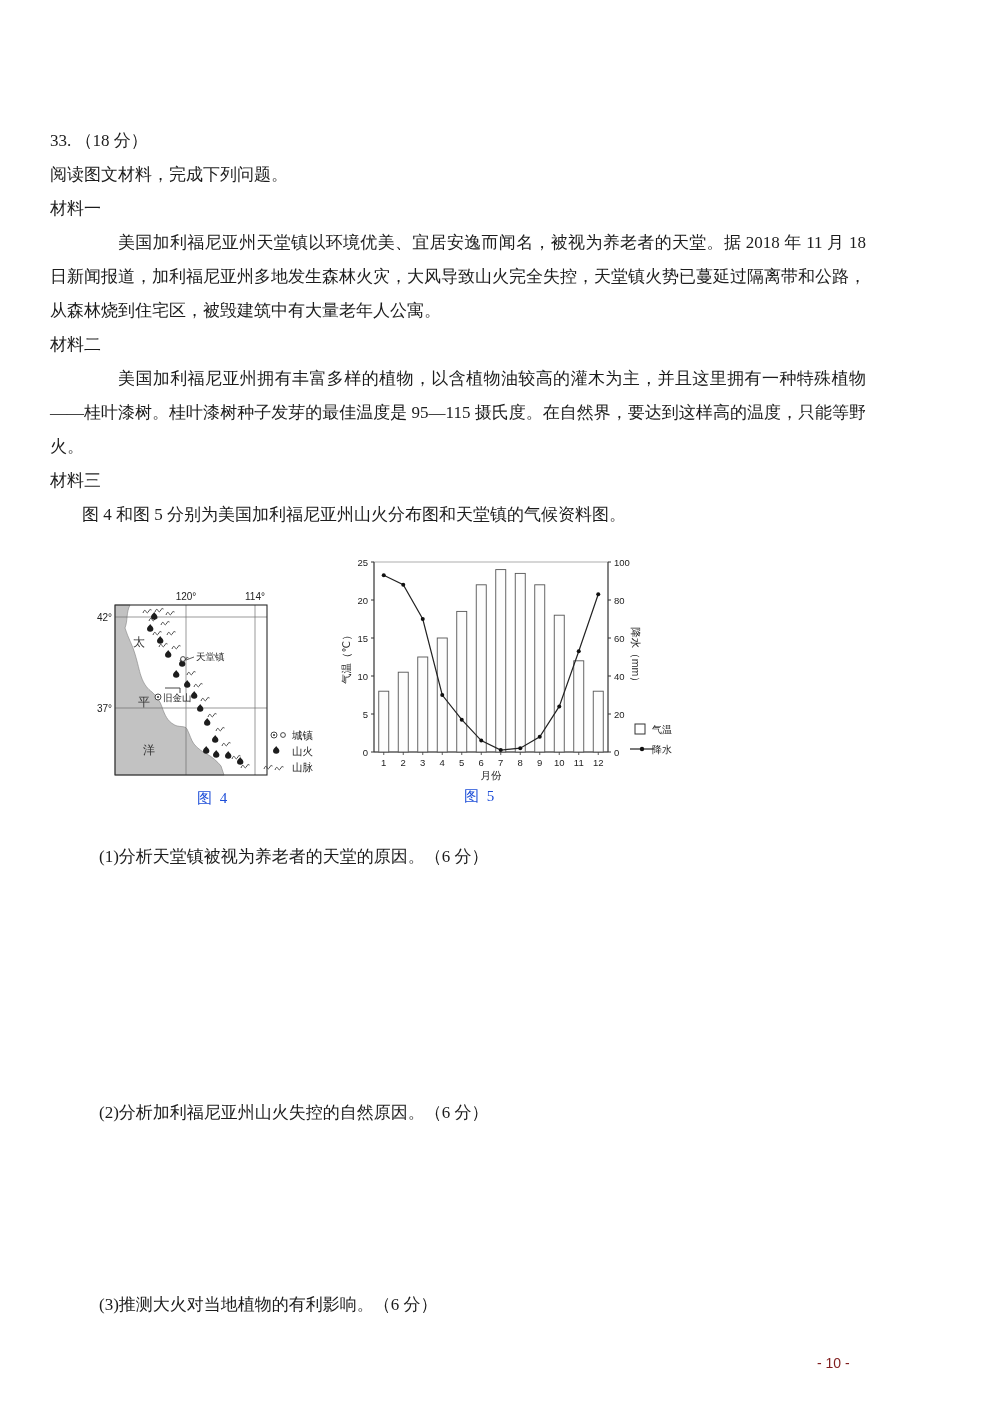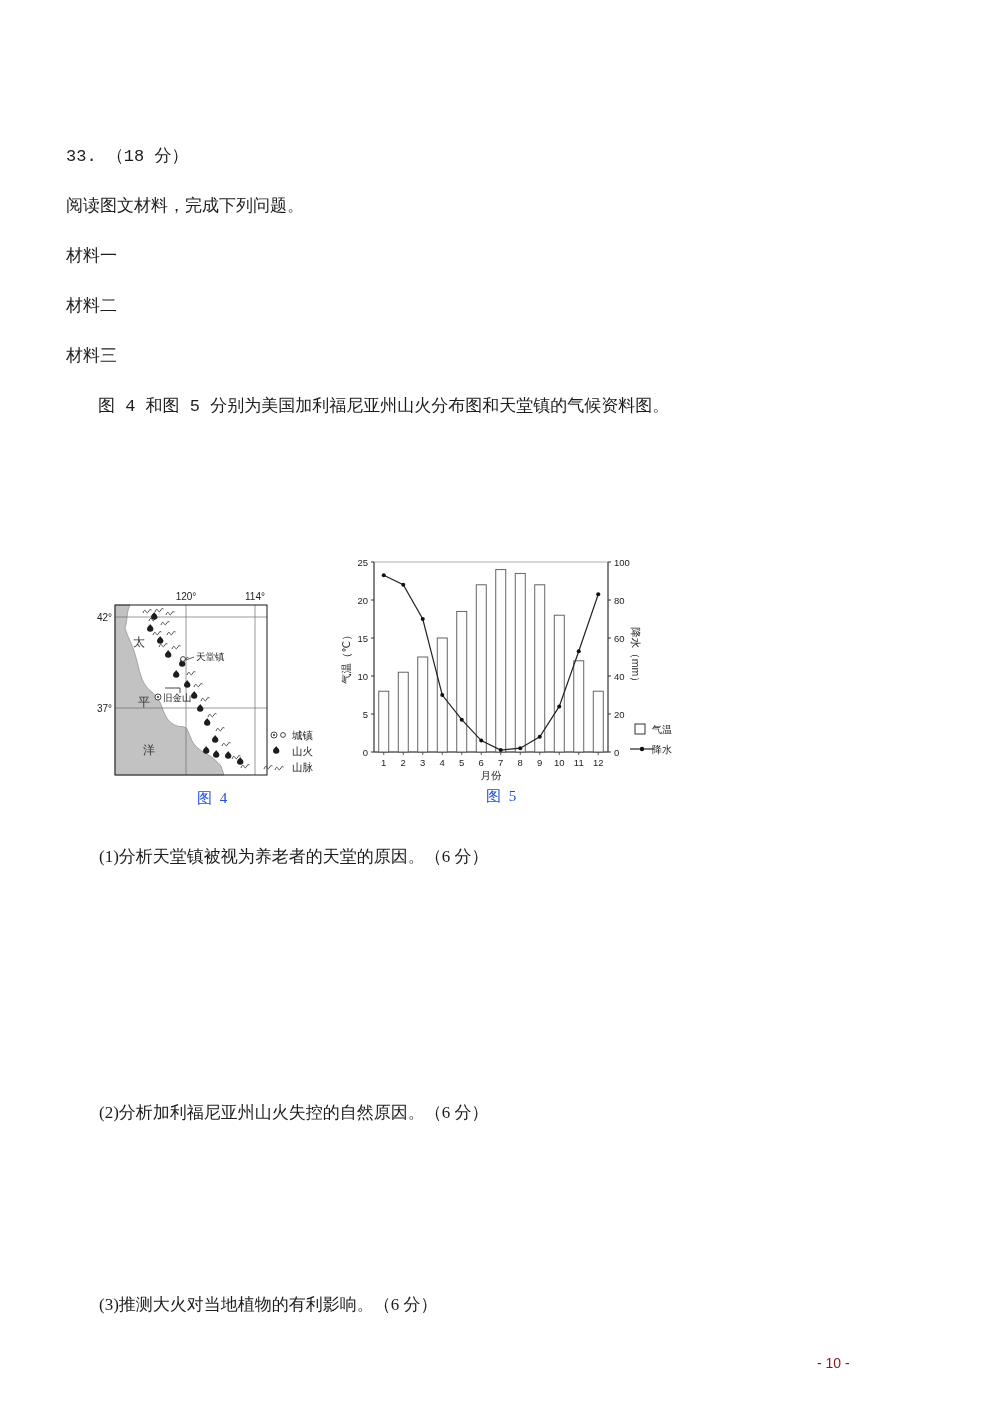--- a/index.html
+++ b/index.html
@@ -9,21 +9,21 @@
     background:#ffffff;
     font-family:"Liberation Serif","DejaVu Serif",serif;
     color:#1c1c1c;
     overflow:hidden;
   }
   .text-block{
     position:absolute;left:50px;top:124px;width:816px;
     font-size:17px;line-height:34px;
     text-align:justify;
   }
-  .text-block p, .text-block div{margin:16px;padding:0;font-family:Liberation Mono, monospace;}
+  .text-block p, .text-block div{margin:0;padding:0;}
   .hline{margin-left:32px;}
   .para{text-indent:68px;}
   .para-single{text-indent:32px;}
   .subq{
     position:absolute;left:99px;
     font-size:17px;line-height:22px;white-space:nowrap;
   }
   .fig-caption{
     position:absolute;
     font-size:15px;color:#1d4ed8;letter-spacing:2px;white-space:nowrap;
@@ -39,21 +39,23 @@
 </style>
 </head>
 <body>
 
 <div class="page">
 
   <div class="text-block">
     <div class="hline">33. （18 分）</div>
     <div class="hline">阅读图文材料，完成下列问题。</div>
     <div class="hline">材料一</div>
+    <p class="para">美国加利福尼亚州天堂镇以环境优美、宜居安逸而闻名，被视为养老者的天堂。据 2018 年 11 月 18 日新闻报道，加利福尼亚州多地发生森林火灾，大风导致山火完全失控，天堂镇火势已蔓延过隔离带和公路，从森林烧到住宅区，被毁建筑中有大量老年人公寓。</p>
     <div class="hline">材料二</div>
+    <p class="para">美国加利福尼亚州拥有丰富多样的植物，以含植物油较高的灌木为主，并且这里拥有一种特殊植物——桂叶漆树。桂叶漆树种子发芽的最佳温度是 95—115 摄氏度。在自然界，要达到这样高的温度，只能等野火。</p>
     <div class="hline">材料三</div>
     <p class="para-single">图 4 和图 5 分别为美国加利福尼亚州山火分布图和天堂镇的气候资料图。</p>
   </div>
 
   <svg class="map-svg" id="wildfire-map" width="230" height="230" viewBox="0 0 230 230">
     <defs>
       <path id="fire-sym" d="M3.2,0 C4.1,1.9 6.4,2.7 6.4,4.8 A3.2,3 0 1,1 0,4.8 C0,2.7 2.3,1.9 3.2,0 Z" fill="#1d1d1d"></path>
       <path id="mtn-sym" d="M0,5 Q1.5,0.5 3,3.5 Q4.5,6.5 6,2.5 Q7,0.8 8.5,2" fill="none" stroke="#3a3a3a" stroke-width="0.9"></path>
     </defs>
 
@@ -213,20 +215,20 @@
       <circle cx="258.25" cy="46.30000000000001" r="2" fill="#111"></circle>
       <text x="10" y="109" font-size="10.5" fill="#222" text-anchor="middle" transform="rotate(-90 10 109)">气温（℃）</text>
       <text x="292" y="109" font-size="10.5" fill="#222" text-anchor="middle" transform="rotate(90 292 109)">降水（mm）</text>
       <text x="151" y="231" font-size="10.5" fill="#222" text-anchor="middle">月份</text>
       <rect x="295" y="176" width="10" height="10" fill="#fff" stroke="#333" stroke-width="1"></rect>
       <text x="312" y="185" font-size="10" fill="#222">气温</text>
       <line x1="290" y1="201" x2="314" y2="201" stroke="#222" stroke-width="1.2"></line>
       <circle cx="302" cy="201" r="2.2" fill="#111"></circle>
       <text x="312" y="205" font-size="10" fill="#222">降水</text>
     </svg>
-  <div class="fig-caption" style="left:486px;top:787px;">图 5</div>
+  <div class="fig-caption" style="left:464px;top:787px;">图 5</div>
 
   <div class="subq" style="top:826px;margin-top:20px;">(1)分析天堂镇被视为养老者的天堂的原因。（6 分）</div>
   <div class="subq" style="top:1102px;">(2)分析加利福尼亚州山火失控的自然原因。（6 分）</div>
   <div class="subq" style="top:1294px;">(3)推测大火对当地植物的有利影响。（6 分）</div>
 
   <div class="page-number">- 10 -</div>
 </div>
 
 </body></html>

